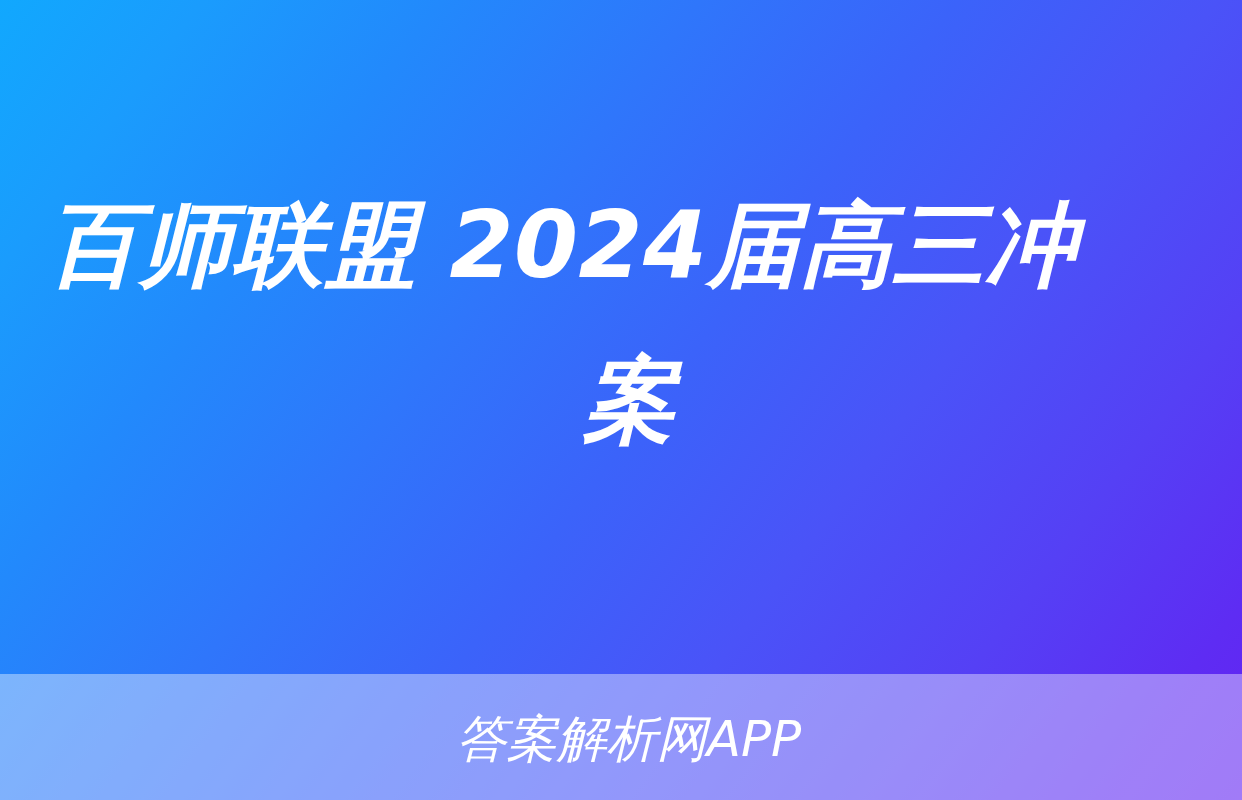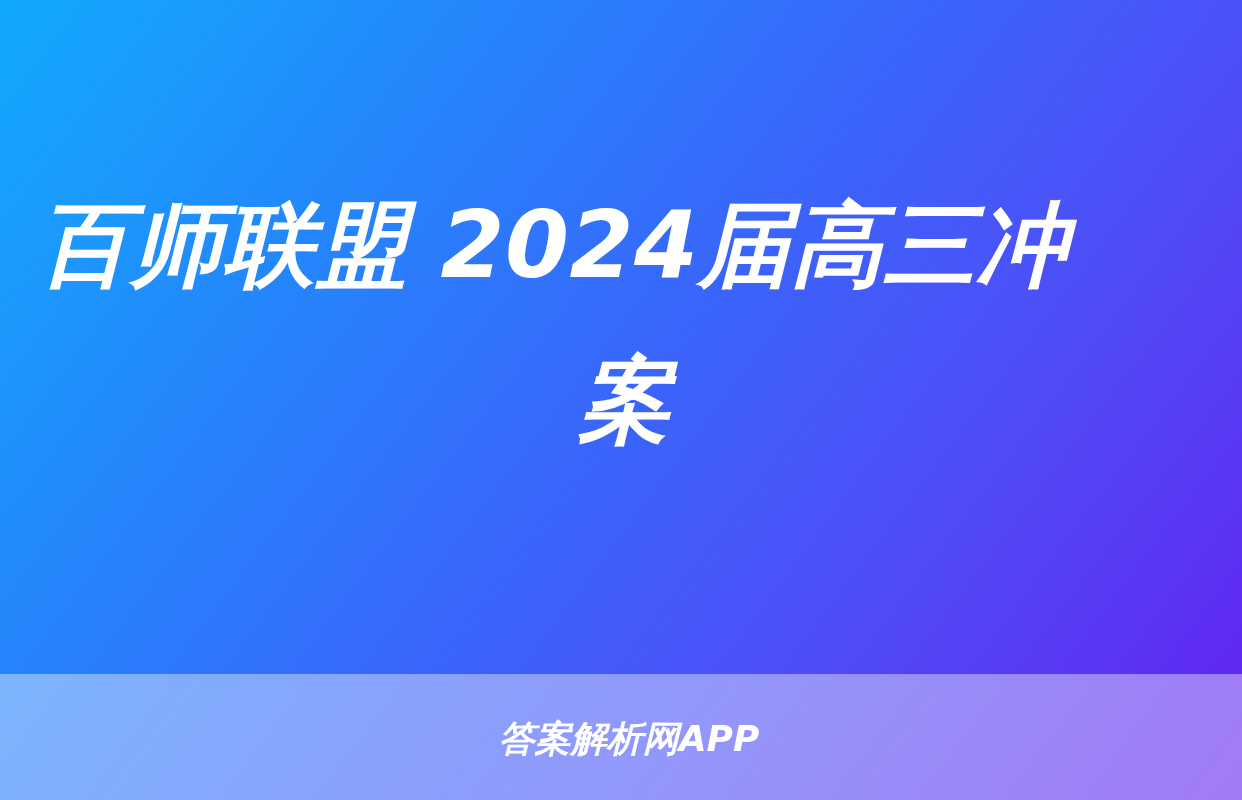--- a/index.html
+++ b/index.html
@@ -30,21 +30,21 @@
         #3b63fa 52%,
         #4a53f8 66%,
         #5540f5 80%,
         #5e2cf3 92%,
         #6323f2 100%);
   }
 
   
   .title-block {
     position: absolute;
-    left: 8px;
+    left: 17px;
     right: 0;
     top: 168px;
     padding: 0 30px;
     box-sizing: border-box;
     text-align: center;
   }
 
   .title-line {
     display: block;
     color: #ffffff;
@@ -71,22 +71,22 @@
     height: 126px;
     background: rgba(255, 255, 255, 0.40);
     display: flex;
     align-items: center;
     justify-content: center;
   }
 
   .watermark {
     color: #ffffff;
     font-family: "DejaVu Sans", "Liberation Sans", sans-serif;
-    font-size: 36px;
-    font-weight: 700;
+    font-size: 50px;
+    font-weight: 400;
     font-style: italic;
     letter-spacing: 0px;
     line-height: 1;
     white-space: nowrap;
     transform: translateY(2px);
     margin-left: 16px;
   }
 </style>
 </head>
 <body>

